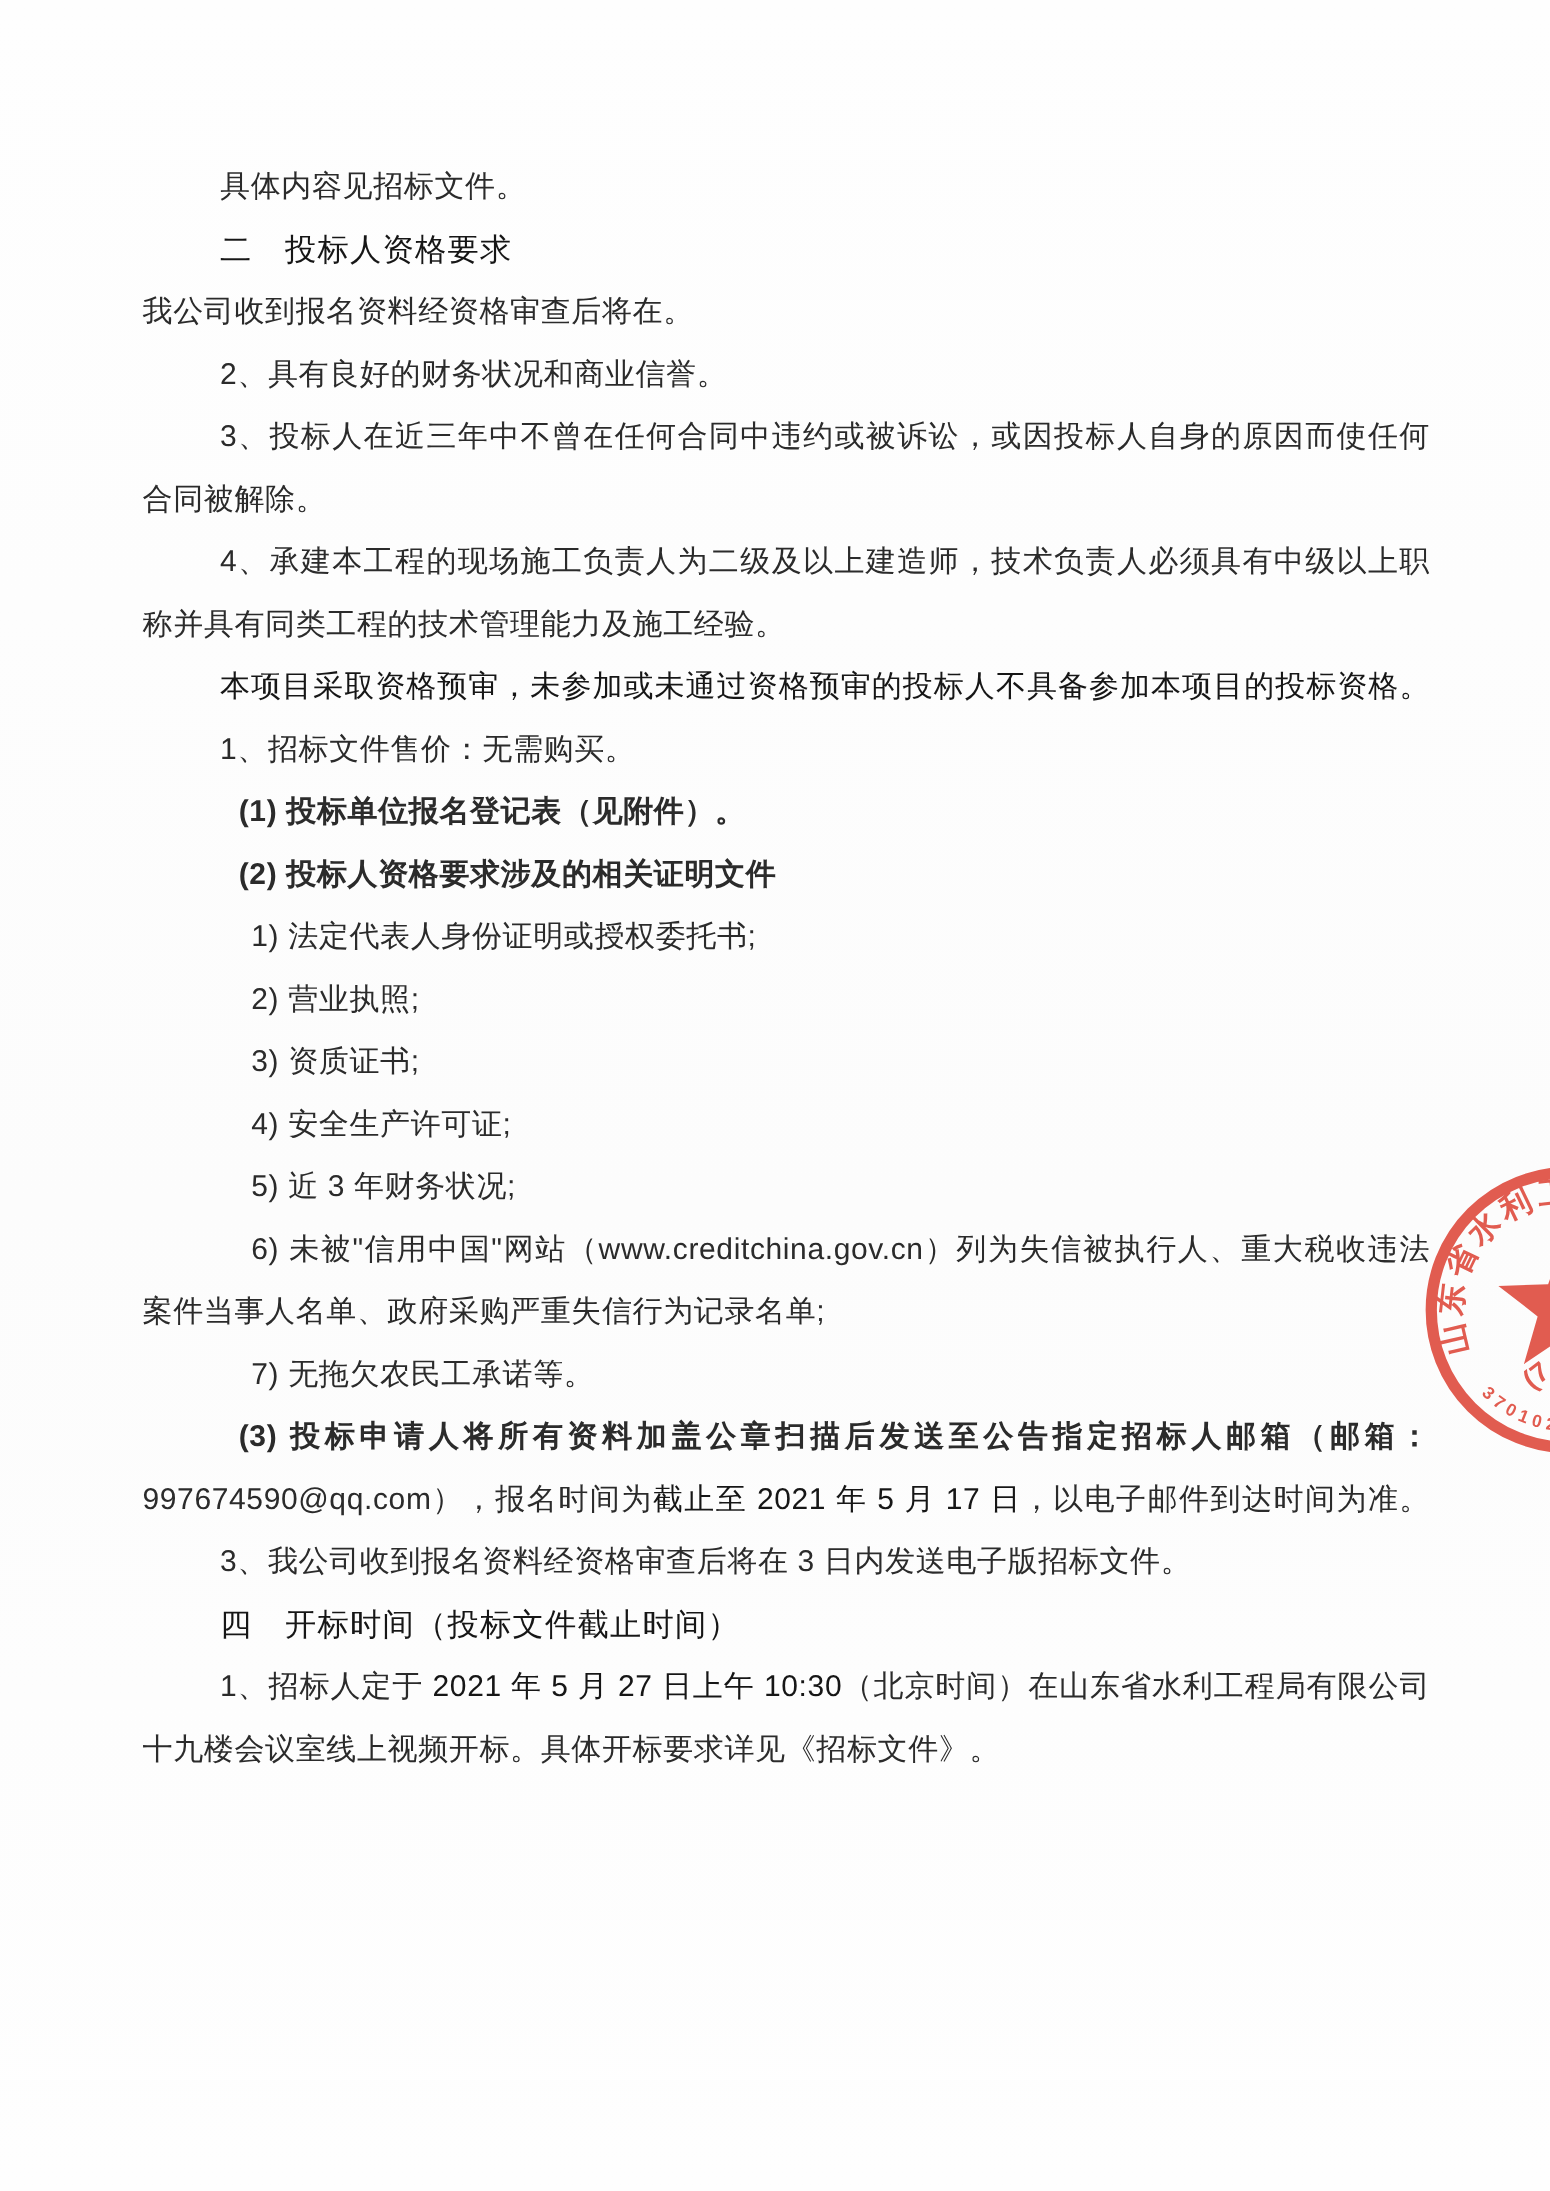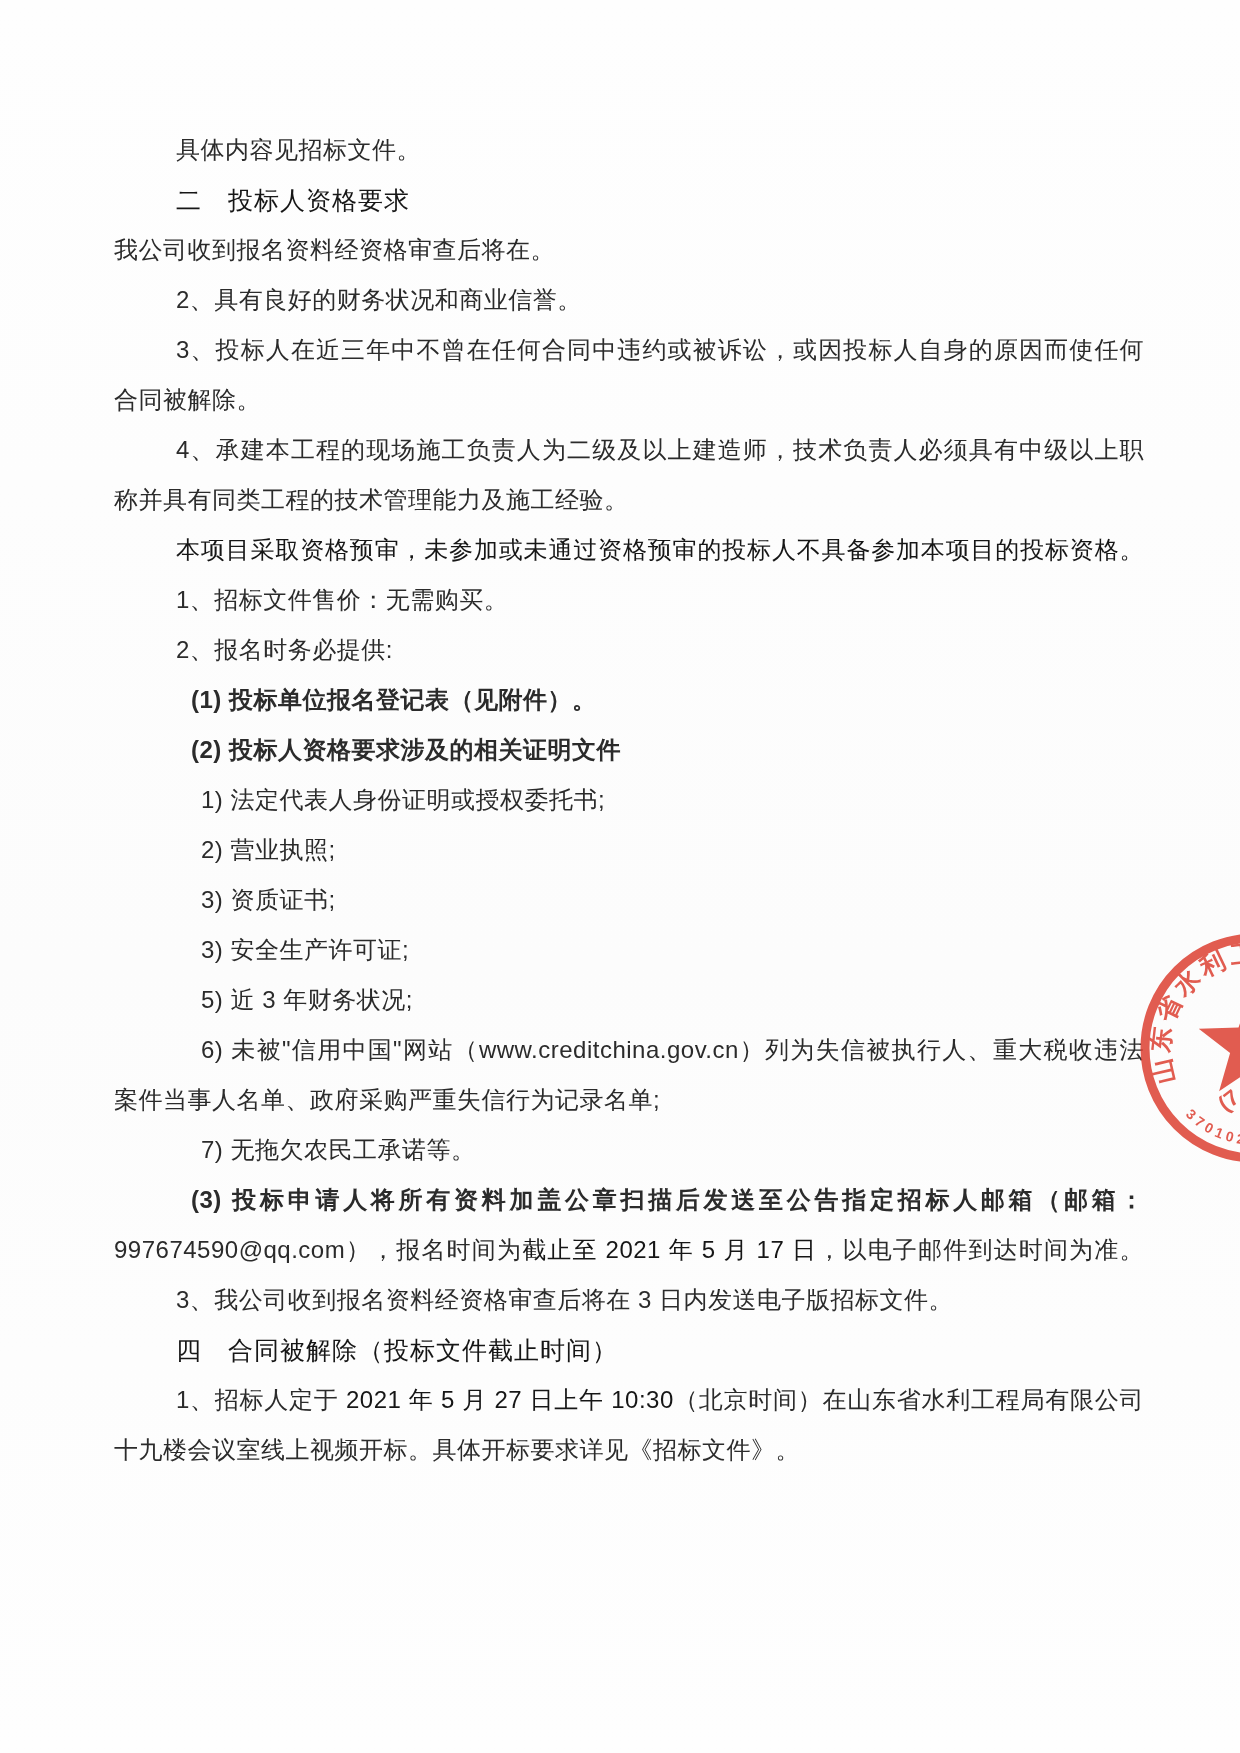--- a/index.html
+++ b/index.html
@@ -47,35 +47,34 @@
       <div class="line ind-para"><span>具体内容见招标文件。</span></div>
       <div class="line ind-para heading"><span class="b">二　投标人资格要求</span></div>
       <div class="line ind-flush"><span>我公司收到报名资料经资格审查后将在。</span></div>
       <div class="line ind-para"><span>2、具有良好的财务状况和商业信誉。</span></div>
       <div class="line ind-para just"><span>3、投标人在近三年中不曾在任何合同中违约或被诉讼，或因投标人自身的原因而使任何</span></div>
       <div class="line ind-flush"><span>合同被解除。</span></div>
       <div class="line ind-para just"><span>4、承建本工程的现场施工负责人为二级及以上建造师，技术负责人必须具有中级以上职</span></div>
       <div class="line ind-flush"><span>称并具有同类工程的技术管理能力及施工经验。</span></div>
       <div class="line ind-para just"><span class="b">本项目采取资格预审，未参加或未通过资格预审的投标人不具备参加本项目的投标资格。</span></div>
       <div class="line ind-para"><span>1、招标文件售价：无需购买。</span></div>
-      <div class="line ind-para"><span>2、报名时务必提供:</span></div>
       <div class="line ind-item"><span>(1) 投标单位报名登记表（见附件）。</span></div>
       <div class="line ind-item"><span>(2) 投标人资格要求涉及的相关证明文件</span></div>
       <div class="line ind-subitem"><span>1) 法定代表人身份证明或授权委托书;</span></div>
       <div class="line ind-subitem"><span>2) 营业执照;</span></div>
       <div class="line ind-subitem"><span>3) 资质证书;</span></div>
-      <div class="line ind-subitem"><span>3) 安全生产许可证;</span></div>
+      <div class="line ind-subitem"><span>4) 安全生产许可证;</span></div>
       <div class="line ind-subitem"><span>5) 近 3 年财务状况;</span></div>
       <div class="line ind-subitem just"><span>6) 未被"信用中国"网站（www.creditchina.gov.cn）列为失信被执行人、重大税收违法</span></div>
       <div class="line ind-flush"><span>案件当事人名单、政府采购严重失信行为记录名单;</span></div>
       <div class="line ind-subitem"><span>7) 无拖欠农民工承诺等。</span></div>
       <div class="line ind-item just"><span>(3) 投标申请人将所有资料加盖公章扫描后发送至公告指定招标人邮箱（邮箱：</span></div>
       <div class="line ind-flush just"><span>997674590@qq.com），报名时间为</span><span class="b">截止至 2021 年 5 月 17 日</span><span>，以电子邮件到达时间为准。</span></div>
       <div class="line ind-para"><span>3、我公司收到报名资料经资格审查后将在 3 日内发送电子版招标文件。</span></div>
-      <div class="line ind-para heading"><span class="b">四　合同被解除（投标文件截止时间）</span></div>
+      <div class="line ind-para heading"><span class="b">四　开标时间（投标文件截止时间）</span></div>
       <div class="line ind-para just"><span>1、招标人定于 </span><span class="b">2021 年 5 月 27 日上午 10:30</span><span>（北京时间）在山东省水利工程局有限公司</span></div>
       <div class="line ind-flush"><span>十九楼会议室线上视频开标。具体开标要求详见《招标文件》。</span></div>
     </div>
 
   <svg class="stamp" viewBox="0 0 140 310" width="140" height="310">
     <g opacity="0.82">
 
       <circle cx="155" cy="150" r="110" fill="none" stroke="#dc392b" stroke-width="9"></circle>
 
       <path fill="#dc392b" d="M152,92 L138.5,129.4 L98.7,130.7 L130.1,155.1 L119.1,193.3 L152,171 L184.9,193.3 L173.9,155.1 L205.3,130.7 L165.5,129.4 Z"></path>

